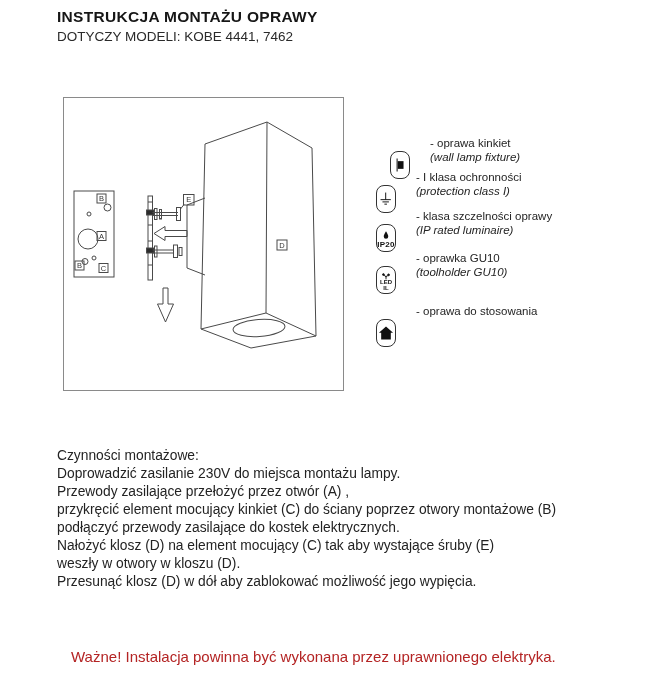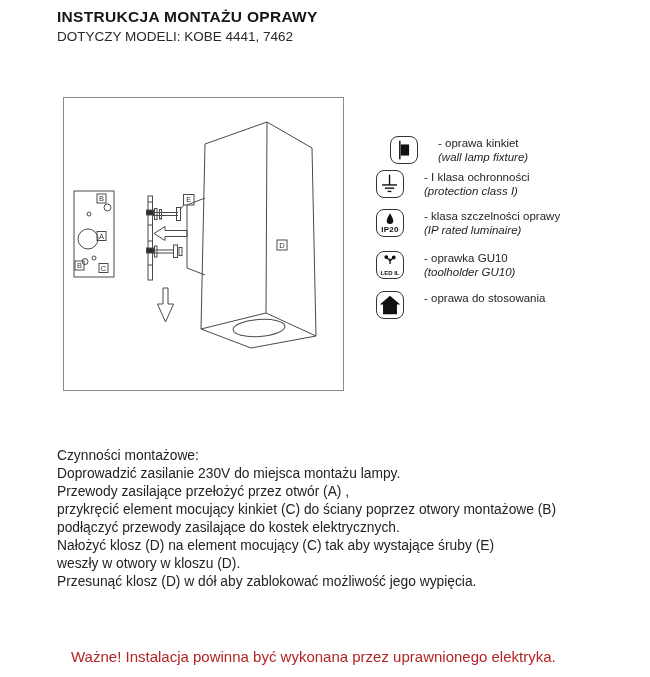--- a/index.html
+++ b/index.html
@@ -16,25 +16,25 @@
   .diagram-frame{
     position:absolute;left:63px;top:97px;width:281px;height:294px;
     border:1px solid #8a8a8a;box-sizing:border-box;
   }
   .legend{position:absolute;left:376px;top:128px;width:230px;}
   .legend-row{position:absolute;left:0;display:flex;align-items:flex-start;}
   .legend-row.r0{top:8px;padding-left:14px;}
   .legend-row.r1{top:42px;}
   .legend-row.r2{top:81px;}
   .legend-row.r3{top:123px;}
-  .legend-row.r4{top:163px;}
+  .legend-row.r4{top:176px;}
   .legend-icon{
-    width:28px;height:28px;border:1.6px solid #333;border-radius:8px;
+    width:20px;height:28px;border:1.6px solid #333;border-radius:8px;
     box-sizing:border-box;flex:0 0 auto;position:relative;
-    display:flex;align-items:center;justify-content:center;
+    display:flex;align-items:center;justify-content:center;margin-top:15px;
   }
   .legend-text{margin-left:20px;font-size:11.5px;line-height:14px;color:#242424;white-space:nowrap;}
   .legend-text .it{font-style:italic;}
   .icon-caption{
     position:absolute;left:0;right:0;bottom:2px;text-align:center;
     font-weight:bold;color:#111;
   }
   .icon-caption.ip{font-size:8px;letter-spacing:.2px;}
   .icon-caption.led{font-size:6px;font-weight:bold;}
 

